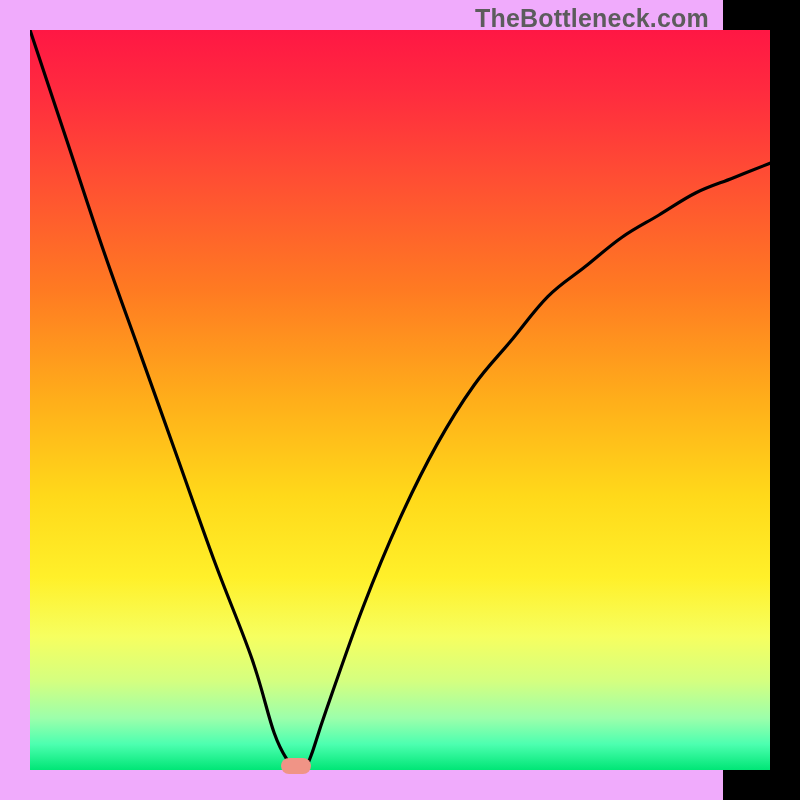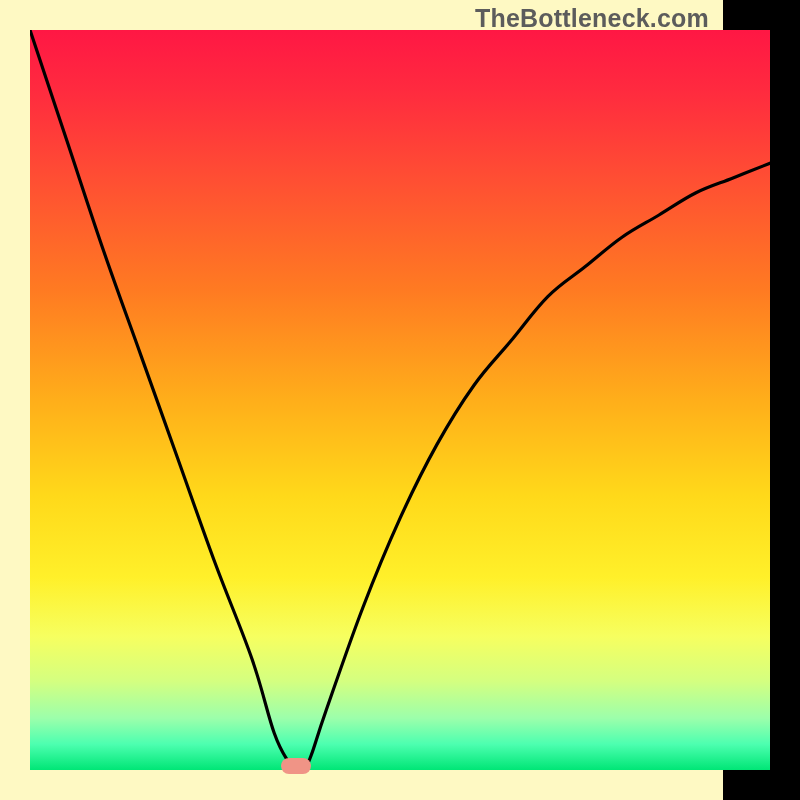--- a/index.html
+++ b/index.html
@@ -8,21 +8,21 @@
     width: 800px;
     height: 800px;
     overflow: hidden;
     font-family: Arial, Helvetica, sans-serif;
     background: #000;
   }
   .frame {
     position: relative;
     width: 723px;
     height: 800px;
-    background: #fef9c3;
+    background: #f0abfc;
     text-align: center;
   }
   .watermark {
     position: absolute;
     top: 4px;
     right: 14px;
     font-size: 25px;
     font-weight: 600;
     letter-spacing: 0.2px;
     color: #5c5c5c;

